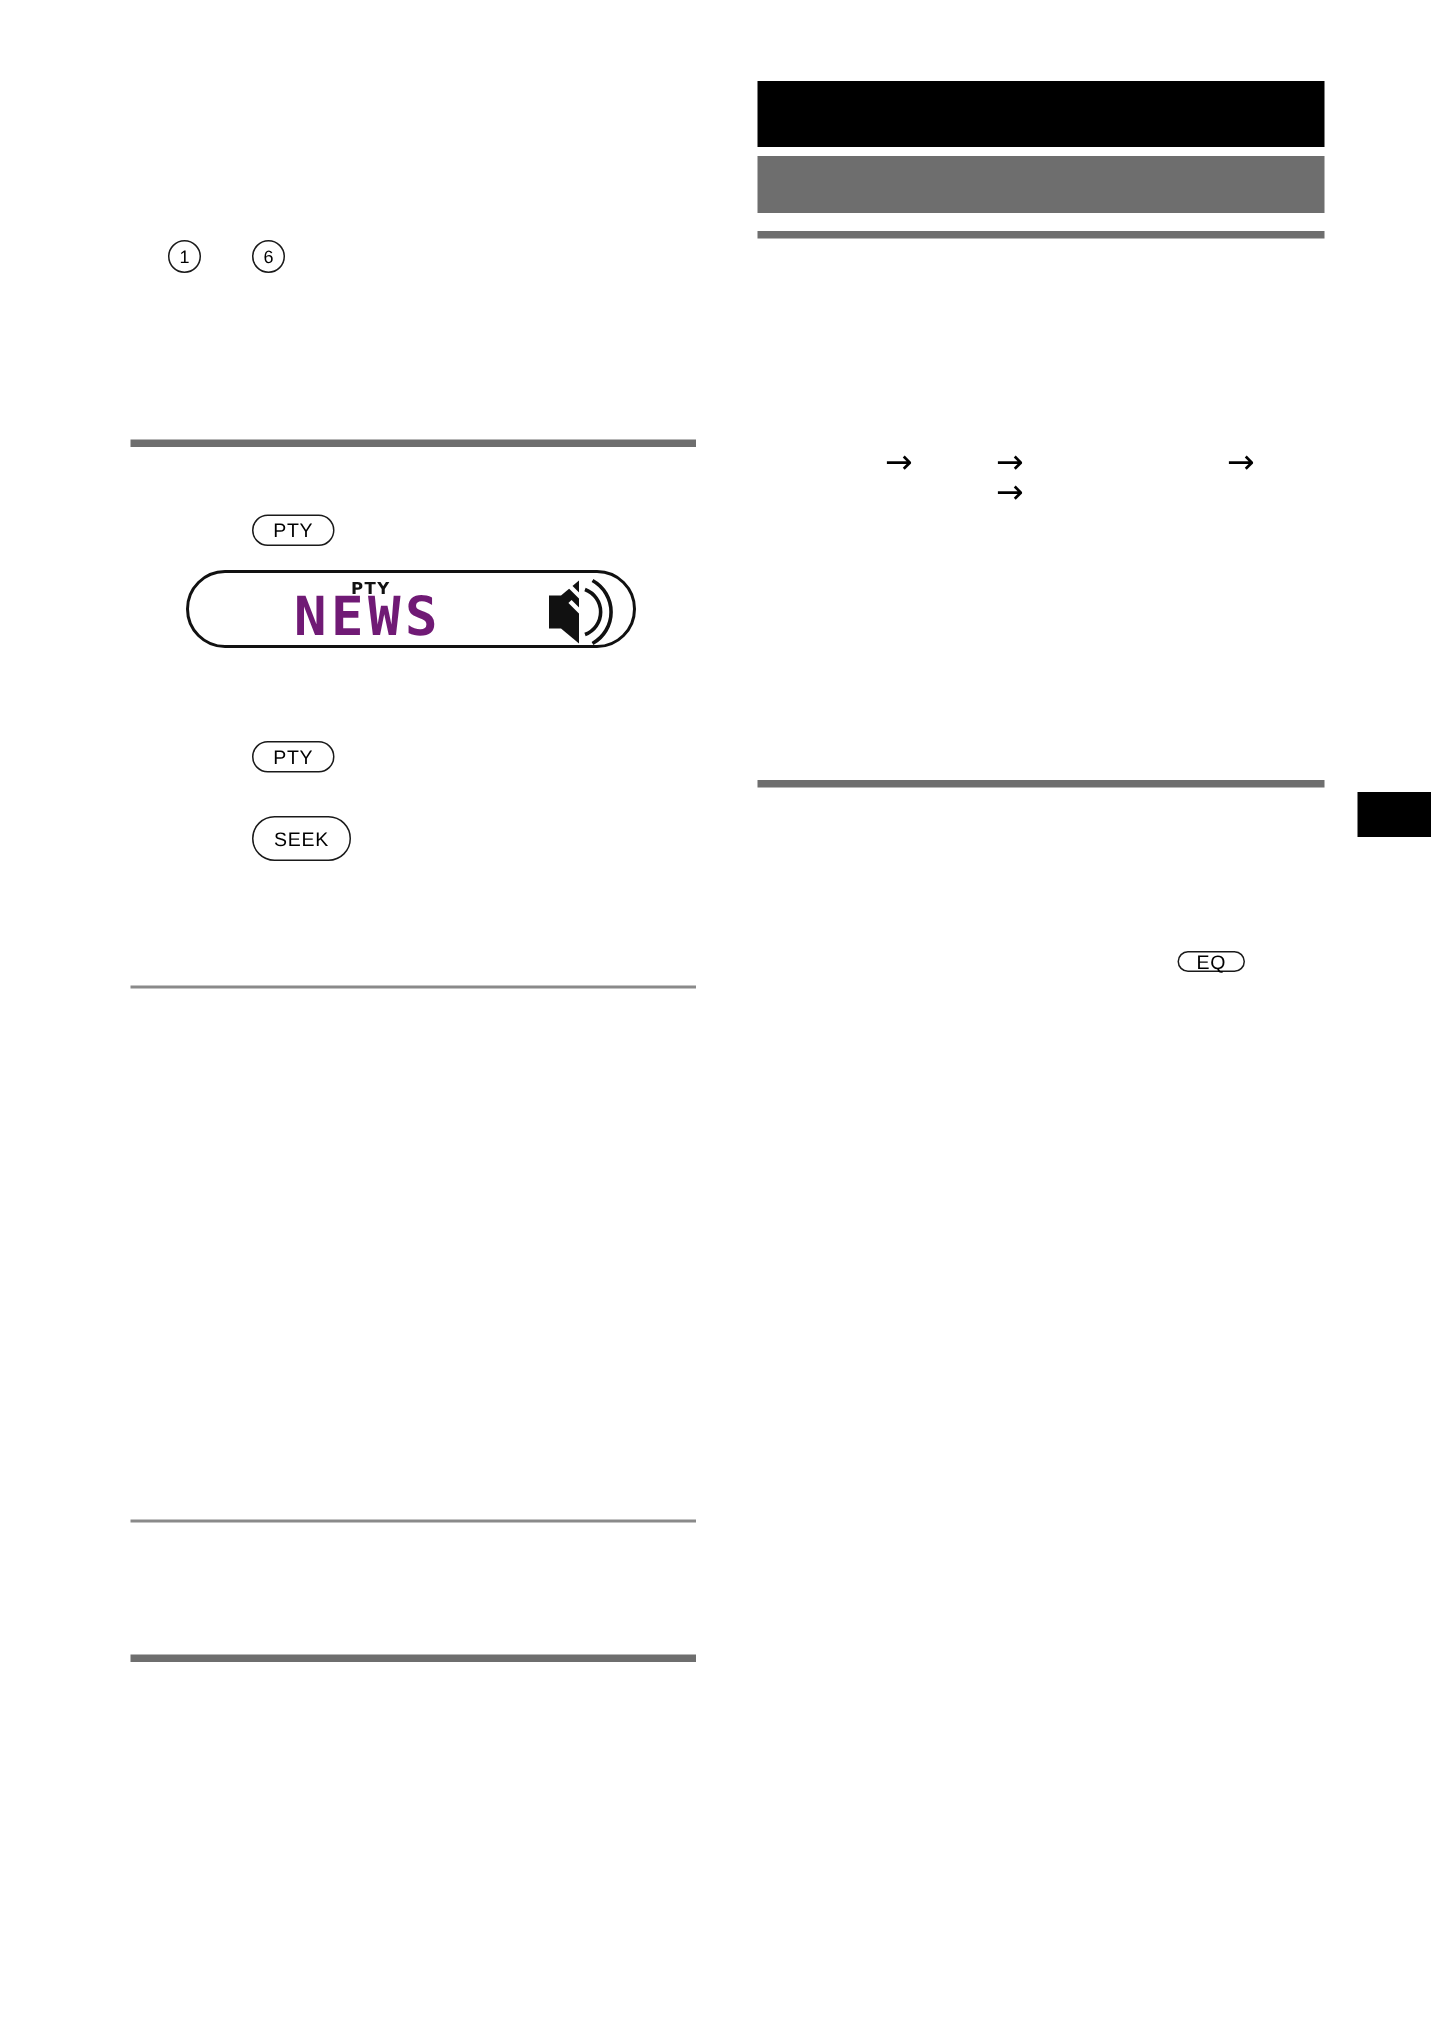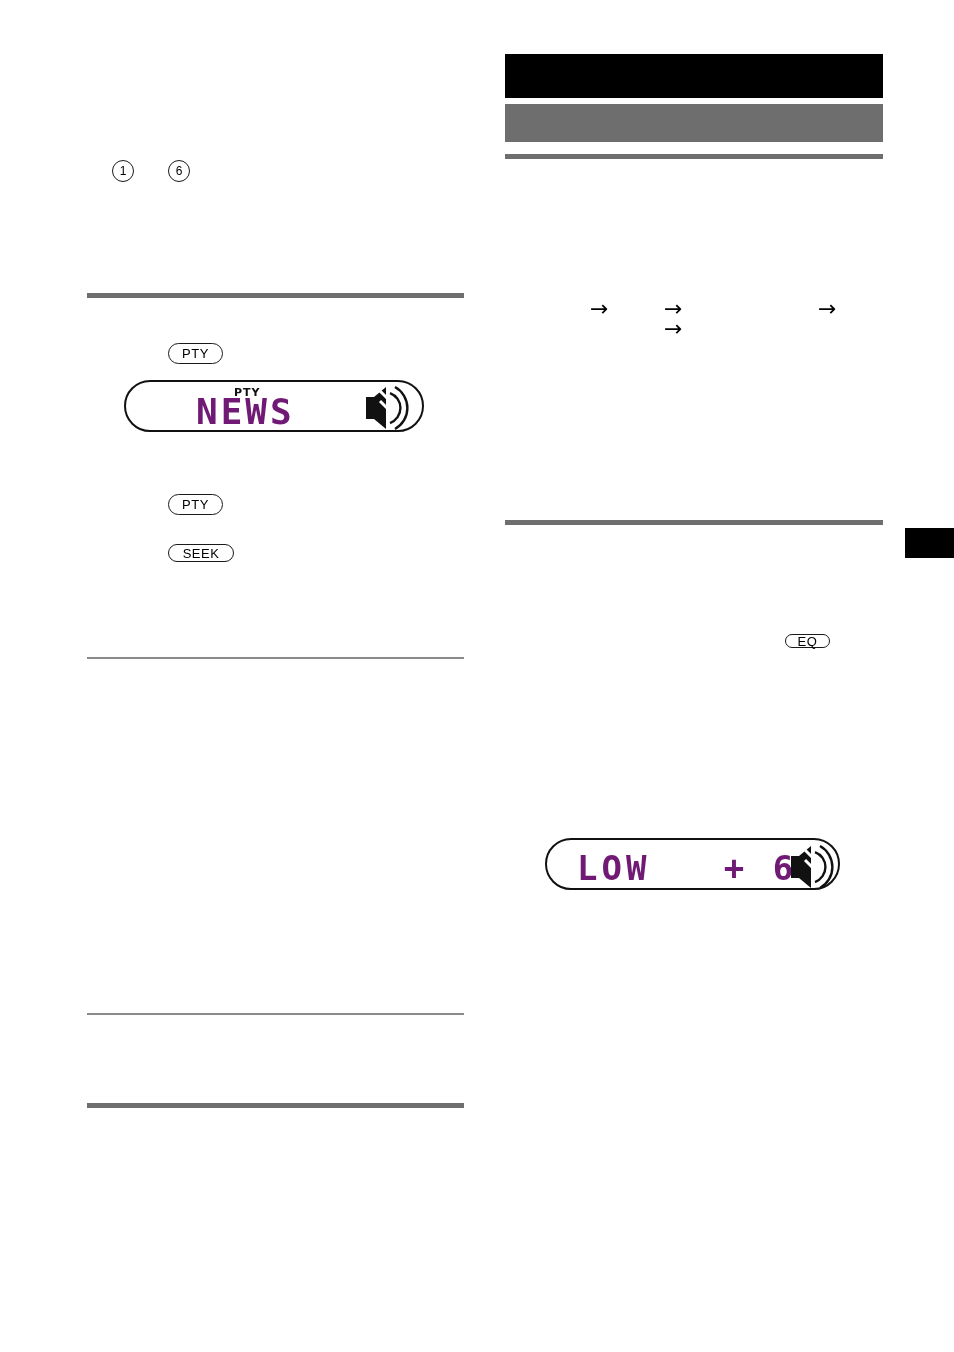--- a/index.html
+++ b/index.html
@@ -134,32 +134,20 @@
   <div class="arrow" style="left:818px; top:298px;">→</div>
 
   <div class="arrow" style="left:664px; top:318px;">→</div>
 
   <div class="rule-thick" style="left:505px; top:520px; width:378px;"></div>
 
   <div class="page-tab" style="left:905px; top:528px; width:49px; height:30px;"></div>
 
   <div class="pill" style="left:785px; top:634px; width:45px; height:14px;">EQ</div>
 
-  <div class="lcd" style="left:545px; top:838px; width:295px; height:52px;">
-    <div class="lcd-text" style="left:30px; top:8px; font-size:34px; letter-spacing:4px;">LOW   + 6</div>
-
-    <svg class="wave" style="left:232px; top:4px;" width="60" height="46" viewBox="0 0 60 46">
-      <path d="M20 12 L20 34 L12 34 L12 12 Z" fill="#111"></path>
-      <path d="M20 12 L32 2 L32 44 L20 34 Z" fill="#111"></path>
-      <path d="M36 8 A16 16 0 0 1 36 38" stroke="#111" stroke-width="2.4" fill="none"></path>
-      <path d="M41 2 A24 24 0 0 1 41 44" stroke="#111" stroke-width="2.4" fill="none"></path>
-      <path d="M26 6 L38 18" stroke="#fff" stroke-width="3" fill="none"></path>
-      <path d="M26 16 L40 30" stroke="#fff" stroke-width="3" fill="none"></path>
-    </svg>
-  </div>
 
   <div class="circle-num" style="left:112px; top:160px;">1</div>
 
   <div class="circle-num" style="left:168px; top:160px;">6</div>
 
   <div class="rule-thick" style="left:87px; top:293px; width:377px;"></div>
 
   <div class="pill" style="left:168px; top:343px; width:55px; height:21px;">PTY</div>
 
   <div class="lcd" style="left:124px; top:380px; width:300px; height:52px;">
@@ -172,21 +160,21 @@
       <path d="M20 12 L32 2 L32 44 L20 34 Z" fill="#111"></path>
       <path d="M36 8 A16 16 0 0 1 36 38" stroke="#111" stroke-width="2.4" fill="none"></path>
       <path d="M41 2 A24 24 0 0 1 41 44" stroke="#111" stroke-width="2.4" fill="none"></path>
       <path d="M26 6 L38 18" stroke="#fff" stroke-width="3" fill="none"></path>
       <path d="M26 16 L40 30" stroke="#fff" stroke-width="3" fill="none"></path>
     </svg>
   </div>
 
   <div class="pill" style="left:168px; top:494px; width:55px; height:21px;">PTY</div>
 
-  <div class="pill" style="left:168px; top:544px; width:66px; height:18px;">SEEK</div>
+  <div class="pill" style="left:168px; top:544px; width:66px; height:30px;">SEEK</div>
 
   <div class="rule-thin" style="left:87px; top:657px; width:377px;"></div>
 
   <div class="rule-thin" style="left:87px; top:1013px; width:377px;"></div>
 
   <div class="rule-thick" style="left:87px; top:1103px; width:377px;"></div>
 
 </div>
 
 </body></html>

